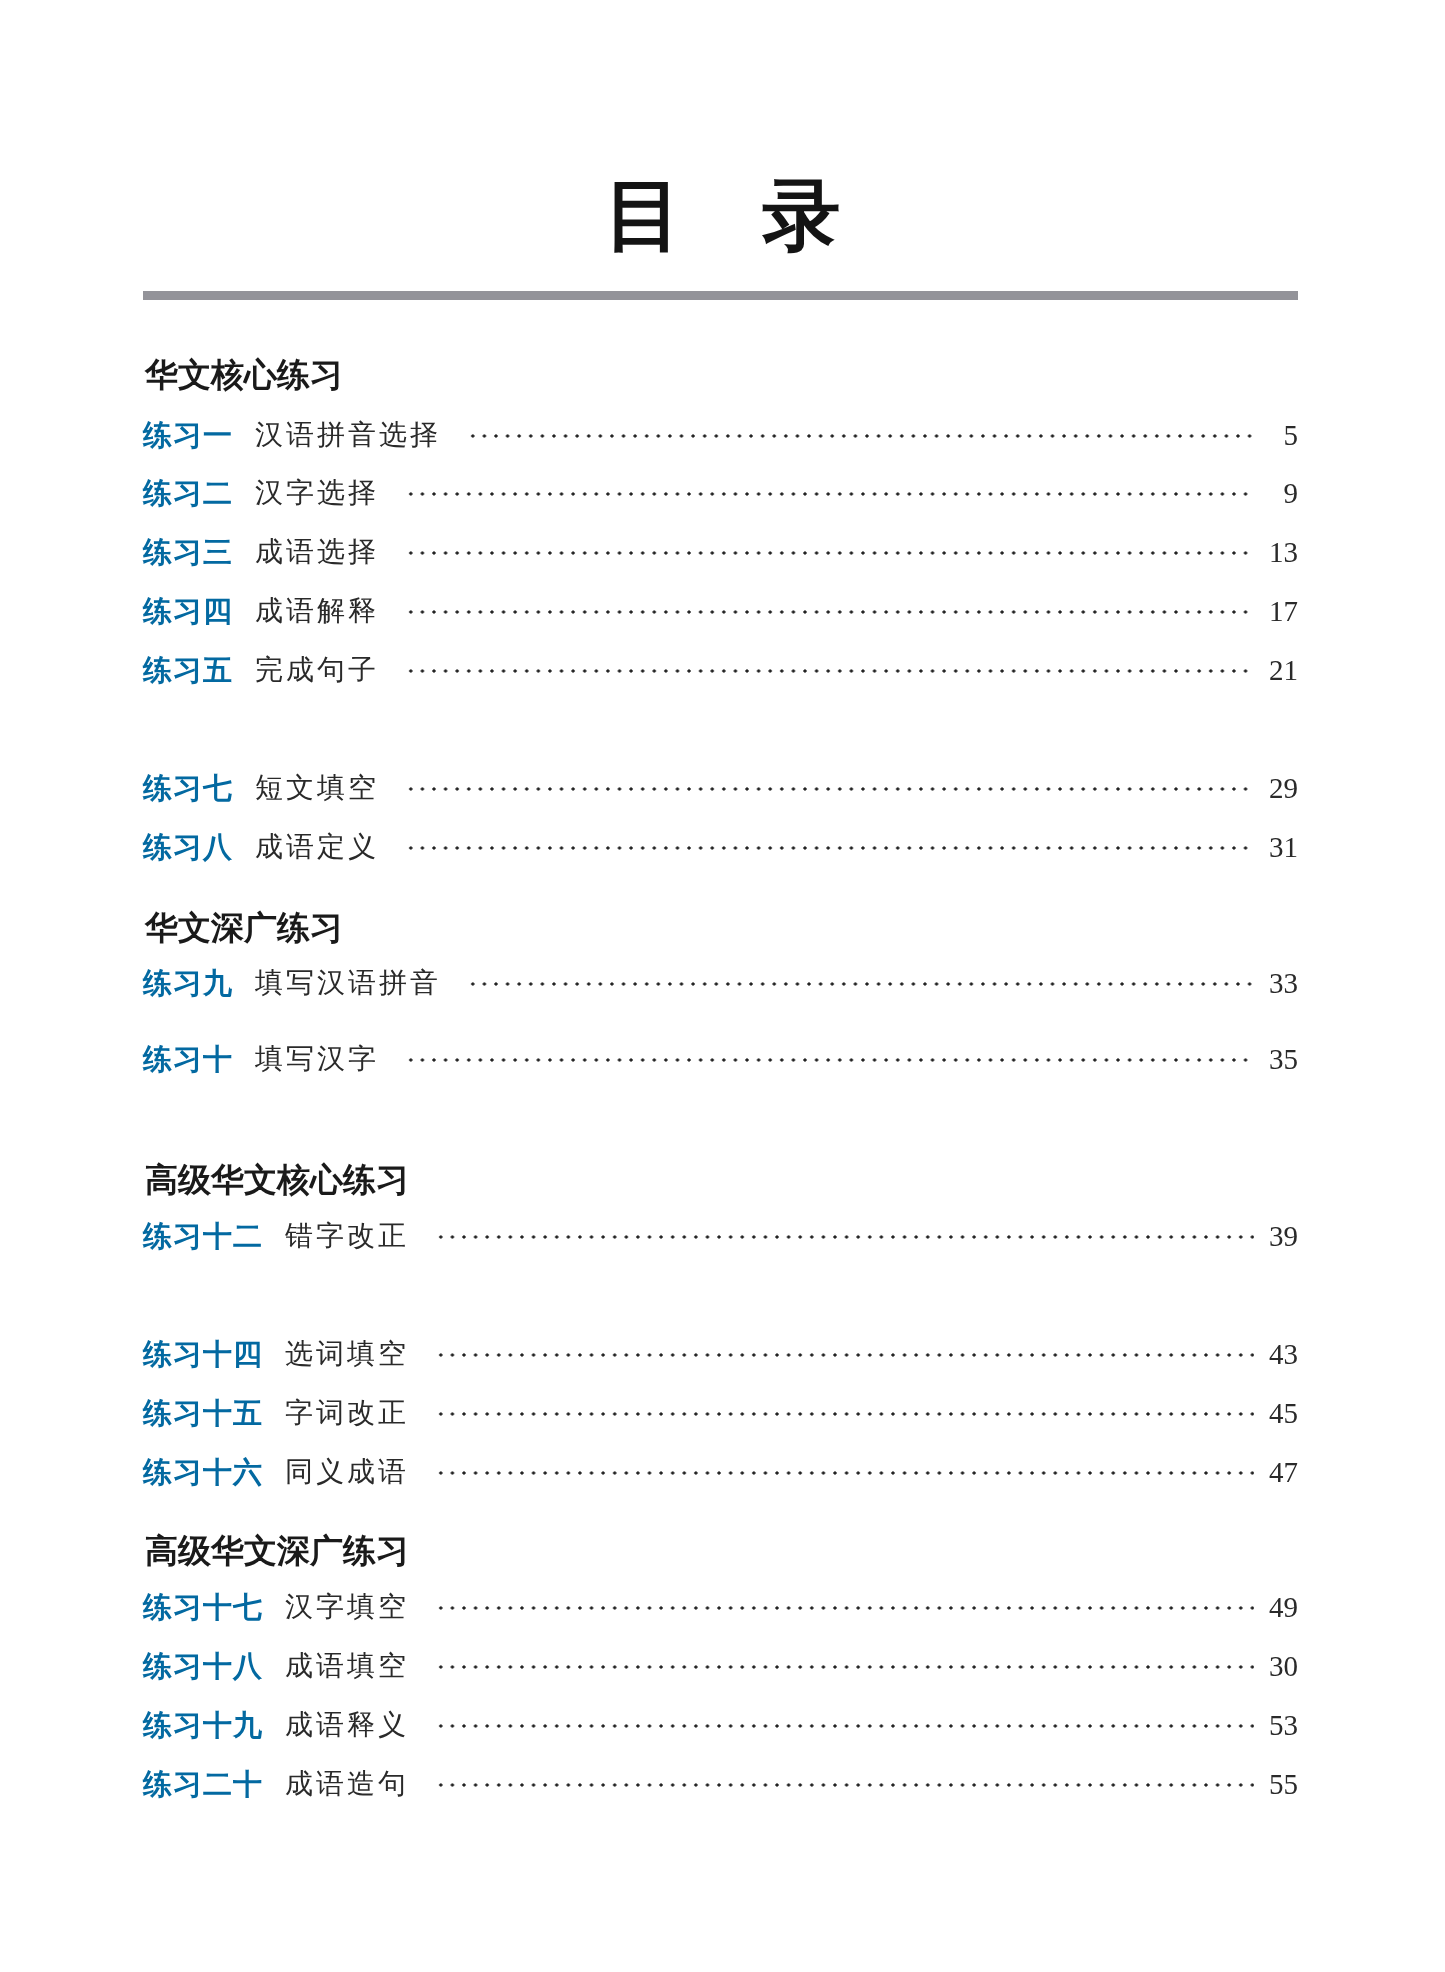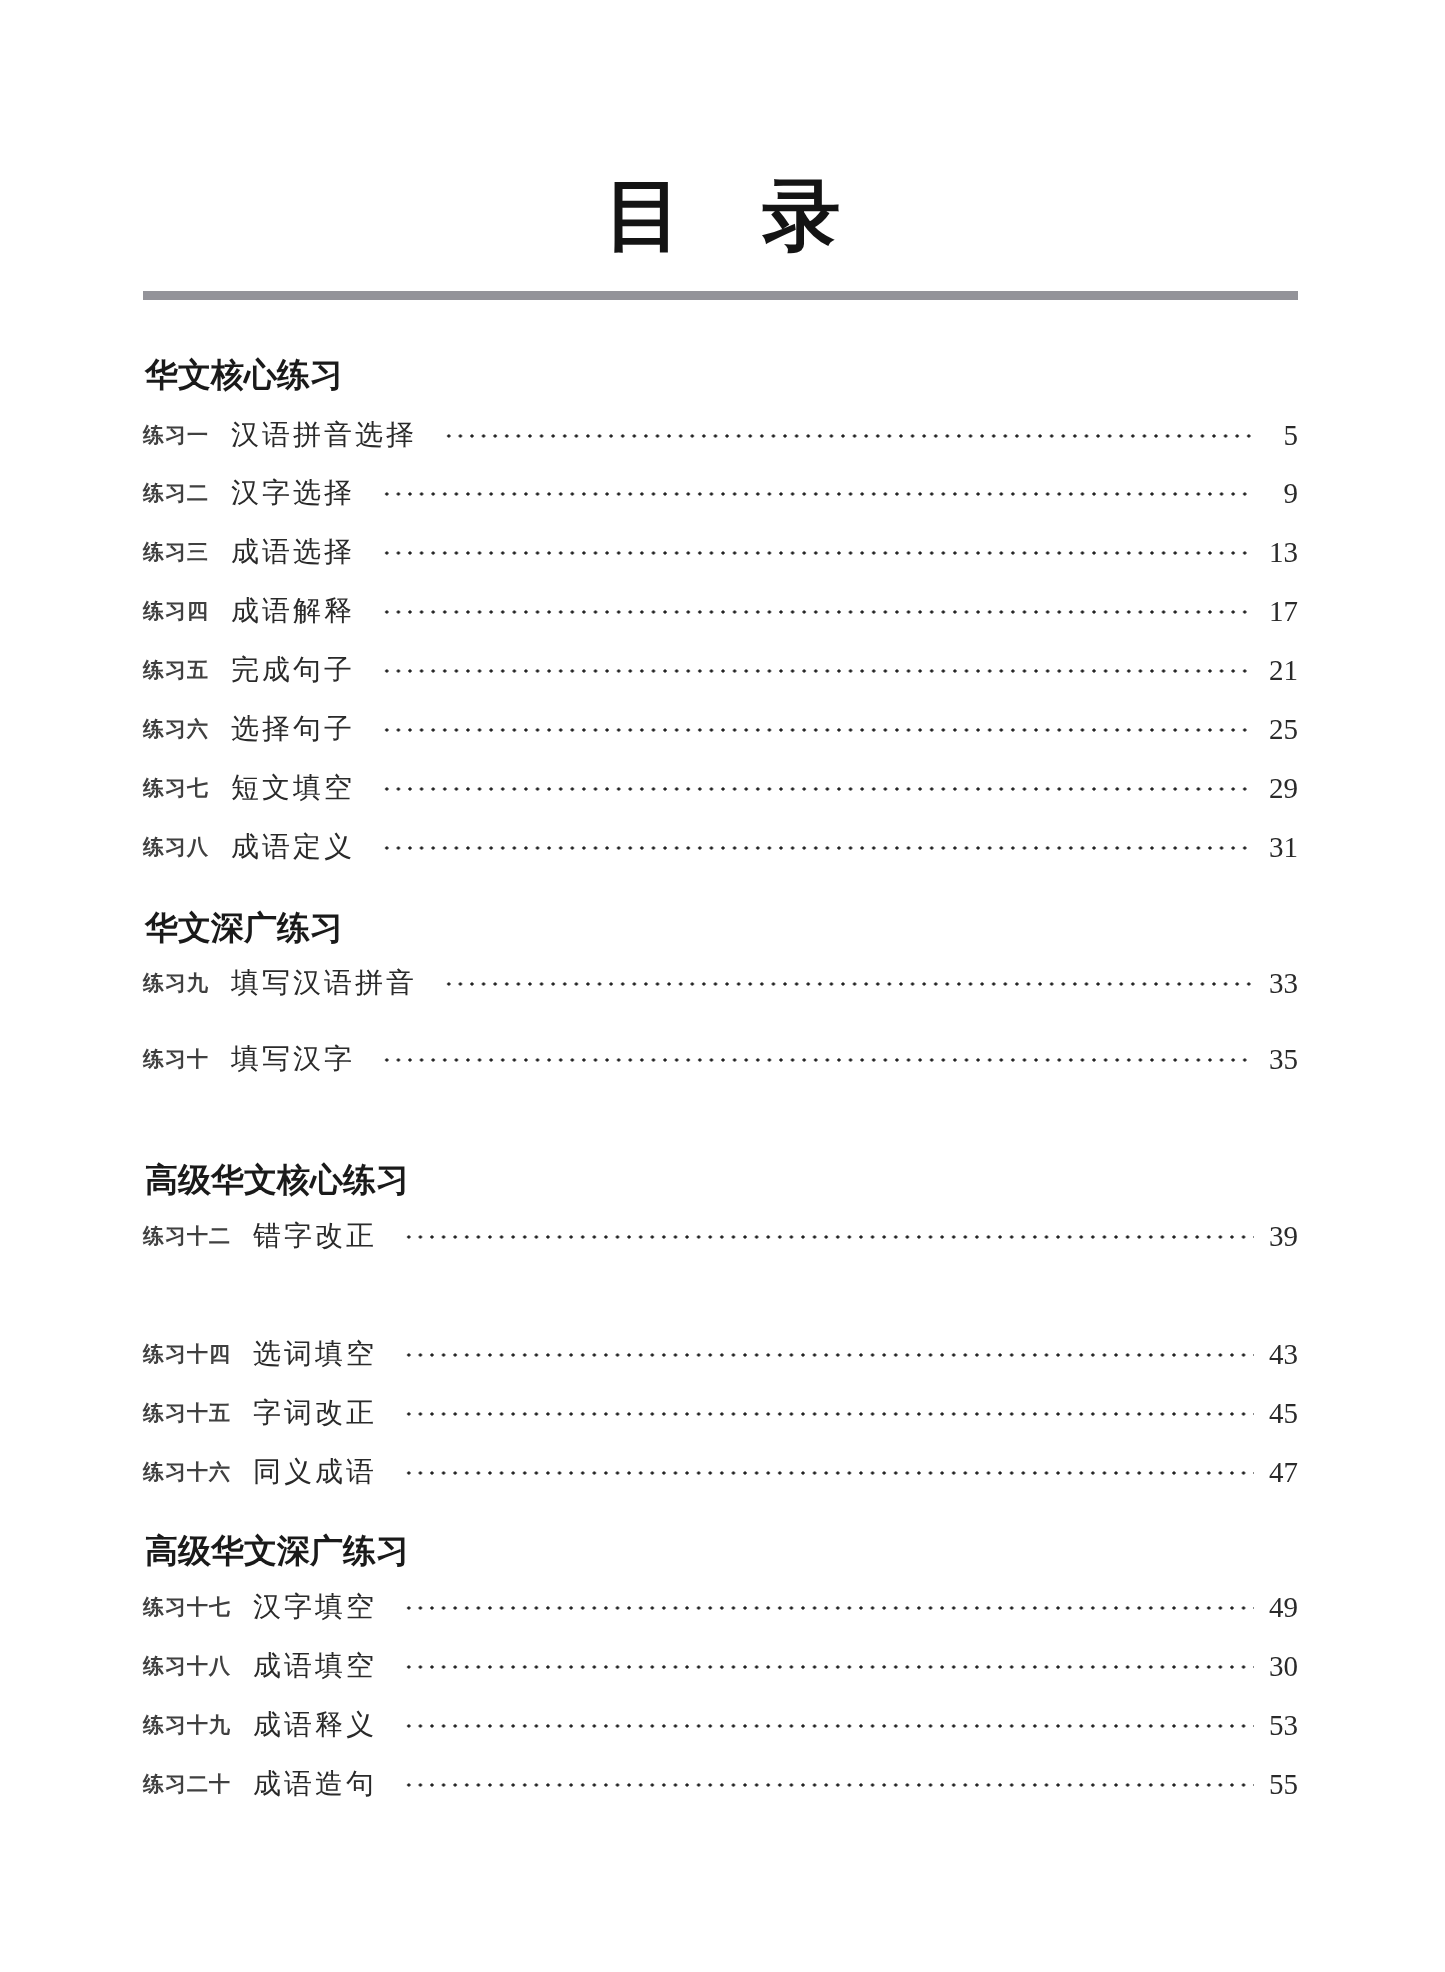--- a/index.html
+++ b/index.html
@@ -67,23 +67,23 @@
       width: 1155px;
       height: 36px;
       display: flex;
       align-items: center;
       transform: translateY(-18px);
       cursor: pointer;
     }
     .toc-label {
       font-family: Liberation Sans, sans-serif;
       font-weight: bold;
-      font-size: 21px;
+      font-size: 29px;
       line-height: 36px;
-      color: #404040;
+      color: #0369a1;
       white-space: nowrap;
       letter-spacing: 1px;
     }
     .toc-name {
       margin-left: 22px;
       font-family: "DejaVu Serif", "Liberation Serif", serif;
       font-size: 28px;
       line-height: 36px;
       color: #2a2a2a;
       white-space: nowrap;
@@ -142,26 +142,20 @@
     <span class="toc-name">成语解释</span>
     <span class="toc-leader"></span>
     <span class="toc-page">17</span>
   </div>
   <div class="toc-row" style="top: 670px;">
     <span class="toc-label">练习五</span>
     <span class="toc-name">完成句子</span>
     <span class="toc-leader"></span>
     <span class="toc-page">21</span>
   </div>
-  <div class="toc-row" style="top: 729px;">
-    <span class="toc-label">练习六</span>
-    <span class="toc-name">选择句子</span>
-    <span class="toc-leader"></span>
-    <span class="toc-page">25</span>
-  </div>
   <div class="toc-row" style="top: 788px;">
     <span class="toc-label">练习七</span>
     <span class="toc-name">短文填空</span>
     <span class="toc-leader"></span>
     <span class="toc-page">29</span>
   </div>
   <div class="toc-row" style="top: 847px;">
     <span class="toc-label">练习八</span>
     <span class="toc-name">成语定义</span>
     <span class="toc-leader"></span>

